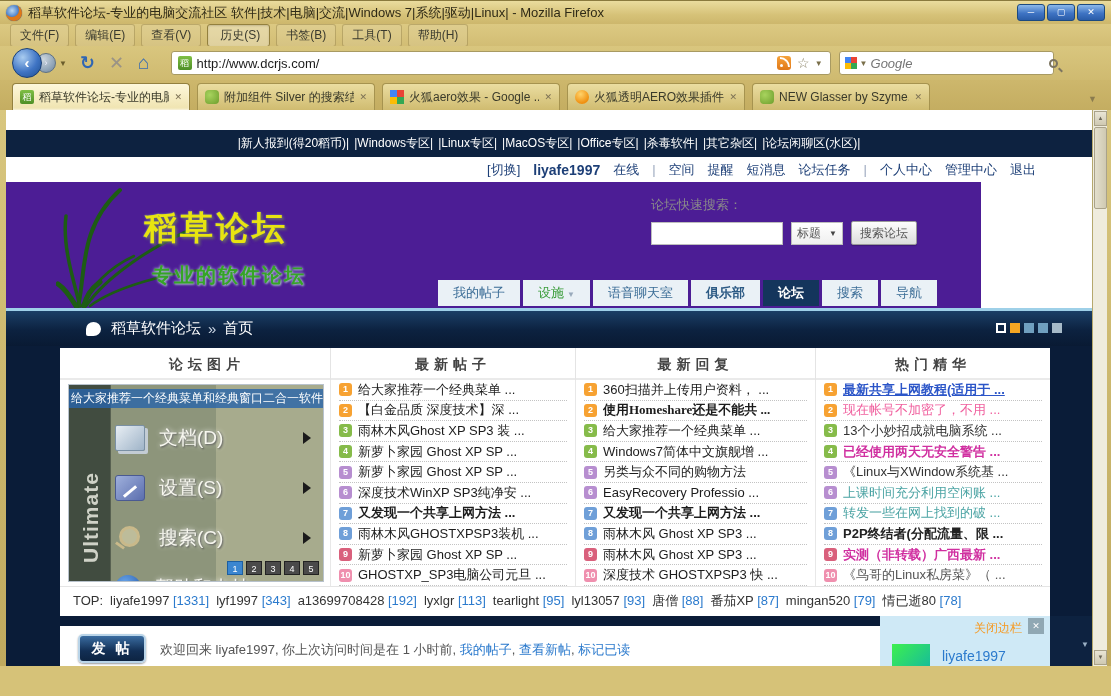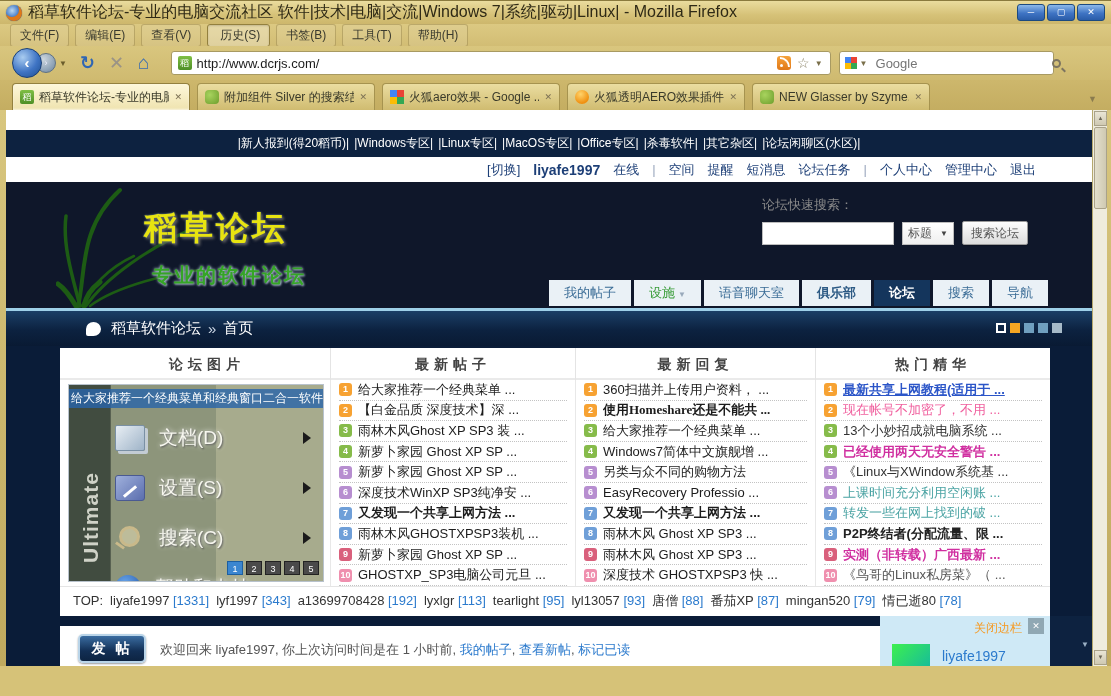--- a/index.html
+++ b/index.html
@@ -7,21 +7,21 @@
   body { font-family:"Liberation Sans","DejaVu Sans",sans-serif; background:#d6c278; position:relative; }
   #app { position:absolute; inset:0; width:1111px; height:696px; overflow:hidden; }
 
   
   #titlebar { position:absolute; left:0; top:0; width:1111px; height:24px;
     background:linear-gradient(#eadc9e,#d6c278 60%,#cdb76c); border-top:1px solid #8a7a3e;
     display:flex; align-items:center; padding:0 6px; }
   .fx-icon { width:16px; height:16px; border-radius:50%; flex:none; margin-right:6px;
     background:radial-gradient(circle at 38% 35%, #bcd8f2 0%, #4a7fc8 45%, #1d4d8e 80%);
     box-shadow:inset -2px -3px 0 1px #e07818, 0 0 1px #555; }
-  #title-text { font-size:16px; color:#2f2a16; white-space:nowrap; overflow:hidden; flex:1; }
+  #title-text { font-size:13px; color:#2f2a16; white-space:nowrap; overflow:hidden; flex:1; }
   .win-btns { display:flex; gap:2px; margin-left:8px; }
   .win-btn { width:28px; height:17px; border:1px solid #1c4a80; border-radius:3px; color:#fff;
     background:linear-gradient(#8db9ea,#3f74c4 55%,#2a5ca8); font-size:9px; line-height:15px;
     text-align:center; cursor:default; }
 
   
   #menubar { position:absolute; left:0; top:24px; width:1111px; height:22px;
     background:linear-gradient(#dcc982,#d2bd74); display:flex; align-items:center; padding-left:10px; gap:6px; }
   .menu-item { font-size:12px; color:#3a3a2e; padding:2px 9px; border:1px solid rgba(120,100,40,.35);
     border-radius:3px; background:rgba(255,255,255,.10); white-space:nowrap; }
@@ -50,22 +50,22 @@
   .rss-icon::before { content:""; position:absolute; left:3px; bottom:3px; width:3px; height:3px; background:#fff; border-radius:50%; }
   .rss-icon::after { content:""; position:absolute; left:3px; bottom:3px; width:8px; height:8px;
     border:2px solid #fff; border-left:none; border-bottom:none; border-radius:0 10px 0 0; }
   .star-icon { color:#8c8468; font-size:14px; margin:0 2px; }
   .urlbar-drop { font-size:8px; color:#7a6f4a; margin:0 3px; }
   #searchbox { width:215px; height:24px; background:#fff; border:1px solid #a89a62; border-radius:3px;
     display:flex; align-items:center; margin-right:10px; padding:0 5px; flex:none; }
   .gicon { width:12px; height:12px; flex:none; display:grid; grid-template-columns:6px 6px; grid-template-rows:6px 6px; }
   .gicon i:nth-child(1){background:#4285f4;} .gicon i:nth-child(2){background:#ea4335;}
   .gicon i:nth-child(3){background:#fbbc05;} .gicon i:nth-child(4){background:#34a853;}
-  #search-input { border:none; outline:none; flex:1; font-size:13px; color:#8a8a8a;
-    font-family:inherit; background:transparent; margin-left:5px; }
+  #search-input { border:none; outline:none; flex:1; font-size:13px; font-style:italic; color:#8a8a8a;
+    font-family:inherit; background:transparent; }
   .mag-icon { width:9px; height:9px; border:2px solid #7c7460; border-radius:50%; position:relative; flex:none; margin-right:2px; }
   .mag-icon::after { content:""; position:absolute; width:5px; height:2px; background:#7c7460;
     transform:rotate(45deg); left:7px; top:8px; }
 
   
   #tabbar { position:absolute; left:0; top:80px; width:1111px; height:30px;
     background:linear-gradient(#cdb76c,#c4ad61); }
   #tabbar-tabs { position:absolute; left:12px; bottom:0; display:flex; gap:7px; height:27px; }
   .tab { width:178px; height:27px; border:1px solid #a6934f; border-bottom:none; border-radius:4px 4px 0 0;
     background:linear-gradient(rgba(240,228,170,.85),rgba(210,190,115,.85));
@@ -95,21 +95,21 @@
   
   #topnav { position:absolute; left:0; top:20px; width:1086px; height:27px; background:#0d2240;
     color:#fff; font-size:12px; display:flex; align-items:center; justify-content:center; gap:5px; }
   .topnav-link { white-space:nowrap; }
   #userbar { position:absolute; left:0; top:47px; width:1086px; height:25px; background:#fff;
     display:flex; align-items:center; justify-content:flex-end; padding-right:56px; gap:13px;
     font-size:13px; color:#1d3f77; }
   #userbar .uname { font-weight:bold; font-size:14px; }
   #userbar .sep { color:#9aa7bd; }
 
-  #headersec { position:absolute; left:0; top:72px; width:1086px; height:126px; background:#0f172a; }
+  #headersec { position:absolute; left:0; top:72px; width:975px; height:126px; background:#4c1d95; }
   #logo { position:absolute; left:50px; top:2px; width:330px; height:122px; }
   #logo svg { position:absolute; left:0; top:0; }
   .logo-title { position:absolute; left:88px; top:22px; font-size:33px; font-weight:bold; color:#e8e410;
     text-shadow:2px 2px 3px #666, 0 0 2px #8aa; letter-spacing:3px; }
   .logo-sub { position:absolute; left:96px; top:78px; font-size:20px; font-weight:bold; color:#35a526;
     text-shadow:1px 1px 2px #9ab, 0 0 3px #cde; letter-spacing:2px; }
   #quicksearch { position:absolute; right:52px; top:14px; width:278px; }
   #quicksearch .qs-label { font-size:13px; color:#8a8a8a; margin-bottom:7px; }
   .qs-row { display:flex; gap:8px; align-items:center; }
   #qs-input { width:132px; height:23px; border:1px solid #bdbdbd; background:#fff; font-family:inherit; }

